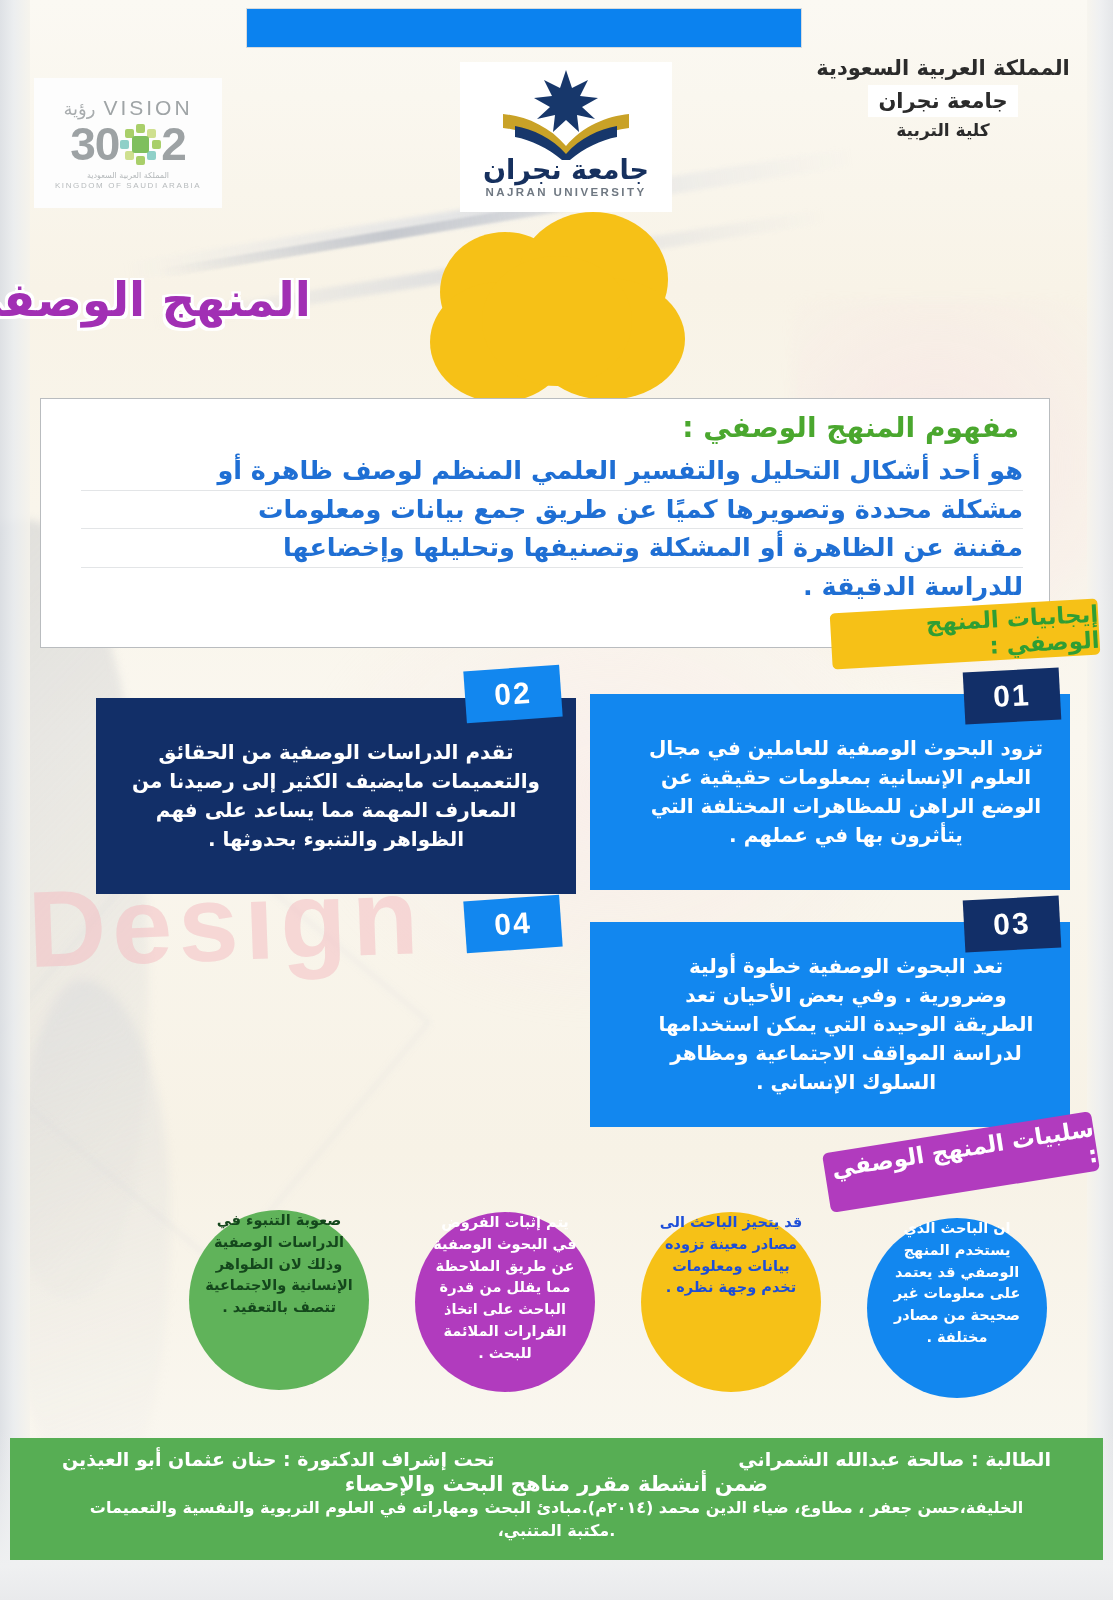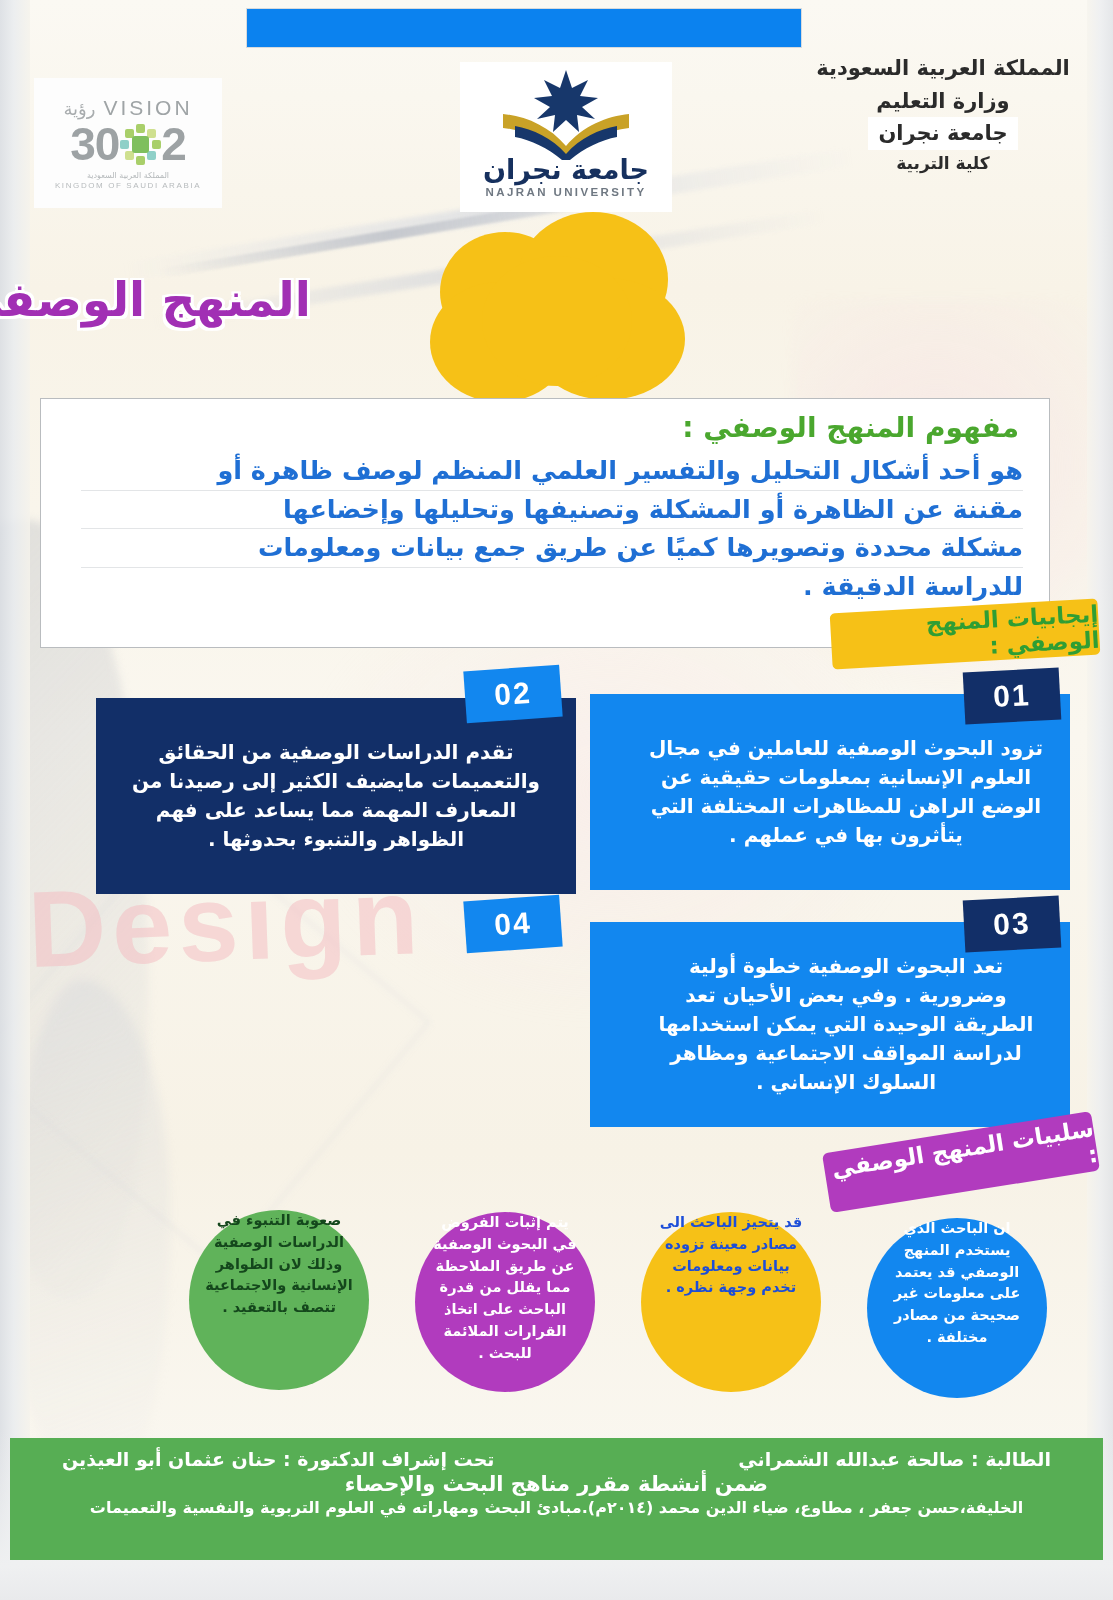--- a/index.html
+++ b/index.html
@@ -371,40 +371,39 @@
       <path d="M75 2 L81 20 L97 12 L89 28 L107 30 L91 39 L104 51 L86 47 L88 64 L75 52 L62 64 L64 47 L46 51 L59 39 L43 30 L61 28 L53 12 L69 20 Z" fill="#17376b"></path>
       <path d="M12 46 C34 48 58 58 75 78 C92 58 116 48 138 46 C138 52 138 56 138 60 C117 62 95 72 79 90 L75 90 L71 90 C55 72 33 62 12 60 Z" fill="#c9a227"></path>
       <path d="M24 58 C42 61 61 70 75 86 C89 70 108 61 126 58 C126 63 126 66 126 69 C110 72 93 80 79 92 L71 92 C57 80 40 72 24 69 Z" fill="#17376b"></path>
     </svg>
     <div class="nu-ar">جامعة نجران</div>
     <div class="nu-en">NAJRAN UNIVERSITY</div>
   </div>
 
   <div class="ministry">
     <div class="m1">المملكة العربية السعودية</div>
-    <div class="m2">وزارة التعليم</div>
     <div><span class="m3">جامعة نجران</span></div>
     <div class="m4">كلية التربية</div>
   </div>
 
   <div class="title-wrap">
     <span class="blob b1"></span>
     <span class="blob b2"></span>
     <span class="blob b3"></span>
     <span class="blob b4"></span>
     <span class="blob b5"></span>
   </div>
   <div class="title-text">المنهج الوصفي</div>
 
   <div class="def-box">
     <div class="def-head">مفهوم المنهج الوصفي :</div>
     <div class="def-body">
       <span class="ln">هو أحد أشكال التحليل والتفسير العلمي المنظم لوصف ظاهرة أو</span>
+      <span class="ln">مشكلة محددة وتصويرها كميًا عن طريق جمع بيانات ومعلومات</span>
       <span class="ln">مقننة عن الظاهرة أو المشكلة وتصنيفها وتحليلها وإخضاعها</span>
-      <span class="ln">مشكلة محددة وتصويرها كميًا عن طريق جمع بيانات ومعلومات</span>
       <span class="ln">للدراسة الدقيقة .</span>
     </div>
   </div>
 
   <div class="banner-pos">
     <span>إيجابيات المنهج الوصفي :</span>
   </div>
 
   <div class="numtab tab-navy" id="tab01">01</div>
   <div class="card card-blue" id="card01">
@@ -440,15 +439,16 @@
     <p>صعوبة التنبوء في الدراسات الوصفية وذلك لان الظواهر الإنسانية والاجتماعية تتصف بالتعقيد .</p>
   </div>
 
   <div class="footer">
     <div class="footer-row">
       <span>الطالبة : صالحة عبدالله الشمراني</span>
       <span>تحت إشراف الدكتورة : حنان عثمان أبو العيذين</span>
     </div>
     <div class="footer-course">ضمن أنشطة مقرر مناهج البحث والإحصاء</div>
     <div class="footer-ref">الخليفة،حسن جعفر ، مطاوع، ضياء الدين محمد (٢٠١٤م).مبادئ البحث ومهاراته في العلوم التربوية والنفسية والتعميمات</div>
+    <div class="footer-ref">.مكتبة المتنبي،</div>
   </div>
 
 </div>
 
 </body></html>

